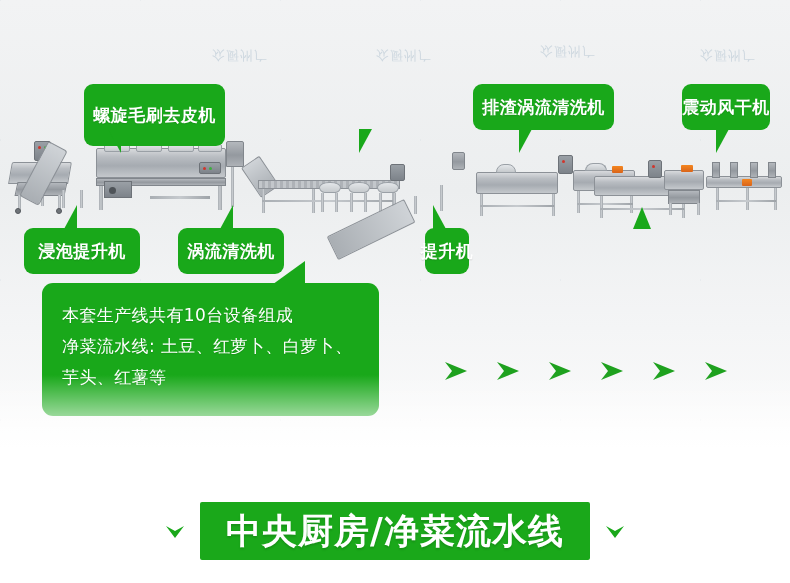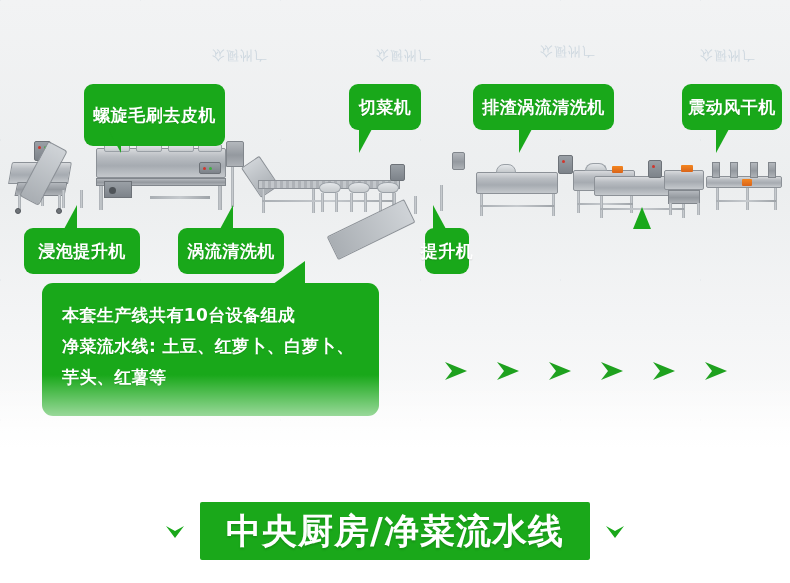--- a/index.html
+++ b/index.html
@@ -77,21 +77,21 @@
   .tail-ur{border-right:13px solid #19a81a;border-top:24px solid transparent;}
   .tail-u { border-left:9px solid transparent;border-right:9px solid transparent;border-bottom:22px solid #19a81a;}
 
   
   #info-box{
     position:absolute;left:42px;top:283px;width:337px;height:133px;
     background:#19a81a;border-radius:11px;box-sizing:border-box;
     padding:17px 20px 0 20px;color:#fff;
   }
   #info-box .ln{
-    font-size:17px;font-weight:700;line-height:31px;white-space:nowrap;
+    font-size:17px;font-weight:400;line-height:31px;white-space:nowrap;
     letter-spacing:.4px;text-shadow:0 1px 1px rgba(0,0,0,.12);
     font-family:"DejaVu Sans","Liberation Sans",sans-serif;
   }
   #info-tail{
     position:absolute;left:269px;top:261px;width:0;height:0;
     border-right:36px solid #19a81a;border-top:26px solid transparent;
   }
 
   
   .arrow{position:absolute;width:26px;height:22px;}
@@ -233,31 +233,28 @@
       <div class="mach leg" style="left:40px;top:30px;width:3px;height:22px;"></div>
       <div class="mach leg" style="left:68px;top:30px;width:3px;height:22px;"></div>
       <div class="mach leg" style="left:10px;top:42px;width:60px;height:2px;"></div>
     </div>
 
     <div class="callout" style="left:84px;top:84px;width:141px;height:62px;">
       <span>螺旋毛刷去皮机</span>
     </div>
     <div class="tail tail-dr" style="left:108px;top:129px;"></div>
 
-    <div class="callout" style="left:349px;top:84px;width:72px;height:46px;">
-      <span>切菜机</span>
-    </div>
     <div class="tail tail-dl" style="left:359px;top:129px;"></div>
 
     <div class="callout" style="left:473px;top:84px;width:141px;height:46px;">
       <span>排渣涡流清洗机</span>
     </div>
     <div class="tail tail-dl" style="left:519px;top:129px;"></div>
 
-    <div class="callout" style="left:682px;top:84px;width:100px;height:46px;">
+    <div class="callout" style="left:682px;top:84px;width:88px;height:46px;">
       <span>震动风干机</span>
     </div>
     <div class="tail tail-dl" style="left:716px;top:129px;"></div>
 
     <div class="tail tail-ur" style="left:64px;top:205px;"></div>
     <div class="callout" style="left:24px;top:228px;width:116px;height:46px;">
       <span>浸泡提升机</span>
     </div>
 
     <div class="tail tail-ur" style="left:220px;top:205px;"></div>

